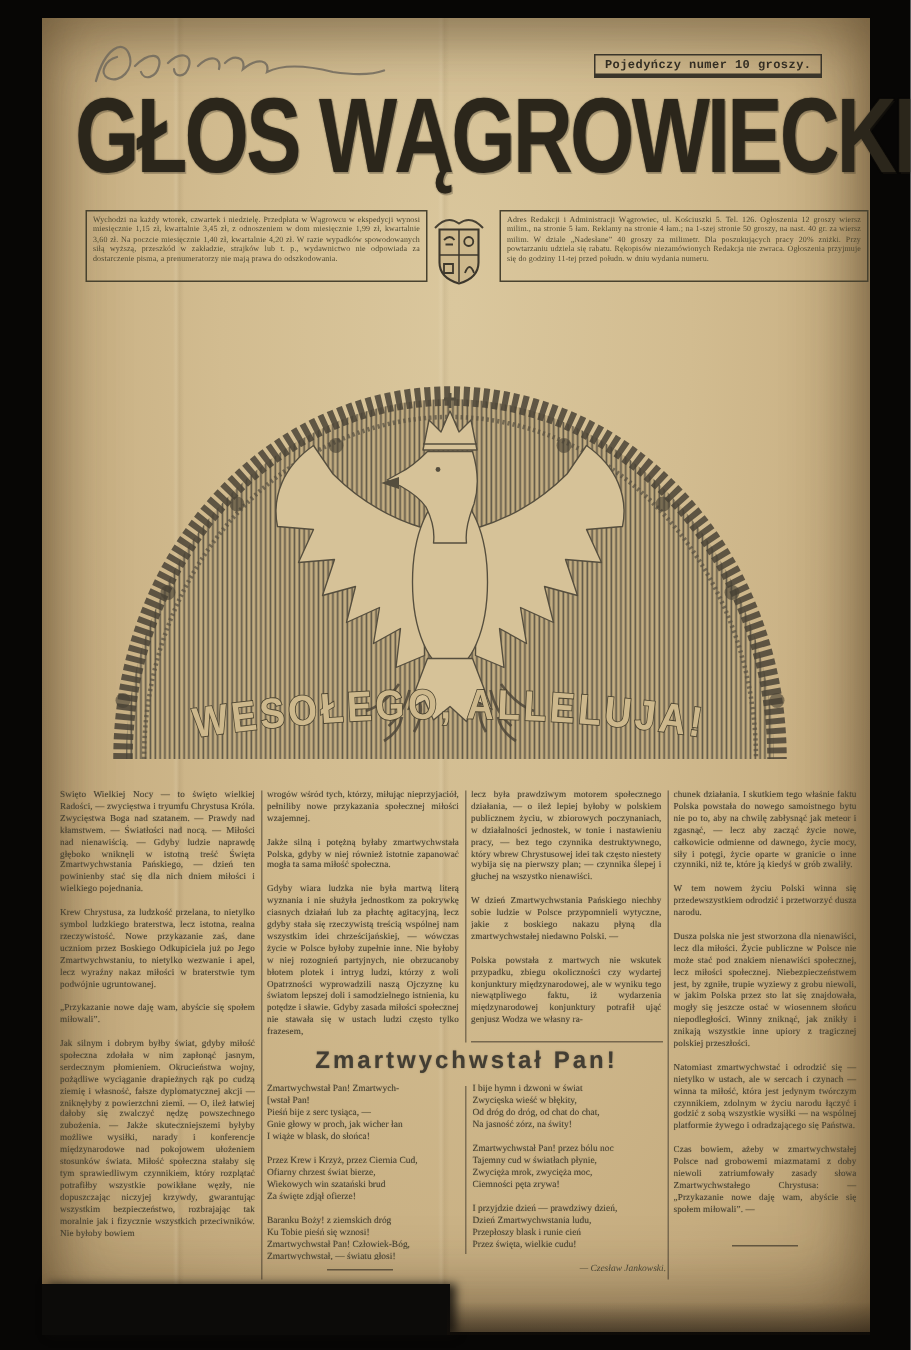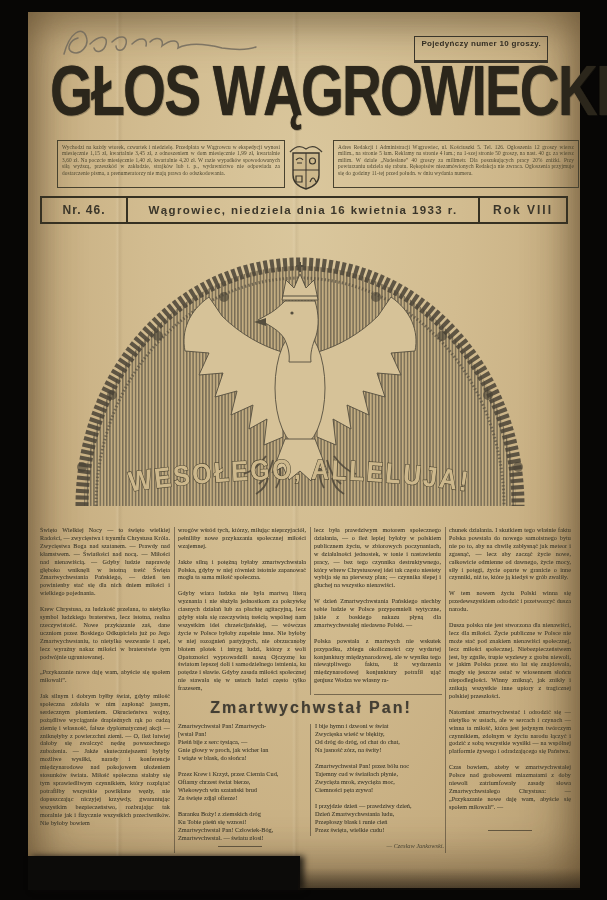--- a/index.html
+++ b/index.html
@@ -13,22 +13,22 @@
     background:
       linear-gradient(90deg, rgba(255,255,255,0) 15.8%, rgba(255,250,235,.10) 16.2%, rgba(90,70,40,.08) 16.6%, rgba(255,255,255,0) 17.2%),
       linear-gradient(90deg, rgba(255,255,255,0) 47.8%, rgba(255,250,235,.09) 48.2%, rgba(90,70,40,.07) 48.6%, rgba(255,255,255,0) 49.2%),
       radial-gradient(ellipse at 50% 22%, #dac79d 0%, #d2bc90 40%, #c6ad80 75%, #b69d71 100%);
     box-shadow: inset 0 0 55px rgba(70,50,25,.45), inset 0 -28px 45px rgba(60,40,20,.35), inset 0 18px 30px rgba(80,60,30,.25);
     color:#45402f;
   }
   .price-box{
     position:absolute;right:32px;top:24px;
     border:1px solid #3a352a;border-bottom:3px solid #3a352a;
-    padding:2px 6px 12px 6px;
-    font-family:Liberation Sans, sans-serif;font-weight:bold;font-size:8px;letter-spacing:.3px;color:#332e23;
+    padding:2px 6px 1px 6px;
+    font-family:Liberation Mono, monospace;font-weight:bold;font-size:8px;letter-spacing:.3px;color:#332e23;
   }
   .masthead{
     position:absolute;left:0;top:44px;width:100%;text-align:center;
     font-family:"Liberation Sans",sans-serif;font-weight:bold;
     font-size:60px;letter-spacing:-2px;color:#2b261b;
     transform:scaleX(.92) scaleY(1.18);transform-origin:50% 50%;
     text-shadow:0 0 1px rgba(43,38,27,.75), 1px 1px 0 rgba(43,38,27,.25);
     white-space:nowrap;
   }
   .infobar{position:absolute;left:0;top:128px;width:100%;height:52px;}
@@ -103,25 +103,20 @@
         <path d="M5 13 H31 V35 C31 43 25 47 18 49 C11 47 5 43 5 35 Z" fill="#cdb88c" stroke="#3c372c" stroke-width="1.4"></path>
         <path d="M18 13 V48 M5 30 H31" stroke="#3c372c" stroke-width="1"></path>
         <path d="M8 20 q4 -4 7 0 M9 23 h5" stroke="#3c372c" stroke-width="1.2" fill="none"></path>
         <circle cx="24.5" cy="21" r="3" fill="none" stroke="#3c372c" stroke-width="1.2"></circle>
         <path d="M8 36 h6 v6 h-6 z" fill="none" stroke="#3c372c" stroke-width="1.2"></path>
         <path d="M22 42 q3 -8 6 0" stroke="#3c372c" stroke-width="1.2" fill="none"></path>
       </svg>
       <div class="infobox right">Adres Redakcji i Administracji Wągrowiec, ul. Kościuszki 5. Tel. 126. Ogłoszenia 12 groszy wiersz milim., na stronie 5 łam. Reklamy na stronie 4 łam.; na 1-szej stronie 50 groszy, na nast. 40 gr. za wiersz milim. W dziale „Nadesłane” 40 groszy za milimetr. Dla poszukujących pracy 20% zniżki. Przy powtarzaniu udziela się rabatu. Rękopisów niezamówionych Redakcja nie zwraca. Ogłoszenia przyjmuje się do godziny 11-tej przed połudn. w dniu wydania numeru.</div>
     </div>
 
-    <div class="datebar">
-      <div class="seg issue">Nr. 46.</div>
-      <div class="seg place">Wągrowiec, niedziela dnia 16 kwietnia 1933 r.</div>
-      <div class="seg year">Rok VIII</div>
-    </div>
 
 
     <svg class="illustration" viewBox="0 0 460 252">
       <defs>
         <pattern id="hatch" width="3.2" height="8" patternUnits="userSpaceOnUse">
           <rect width="3.2" height="8" fill="#c3ad81"></rect>
           <rect x="1" width="1.1" height="8" fill="#5e5747"></rect>
         </pattern>
       </defs>
 

